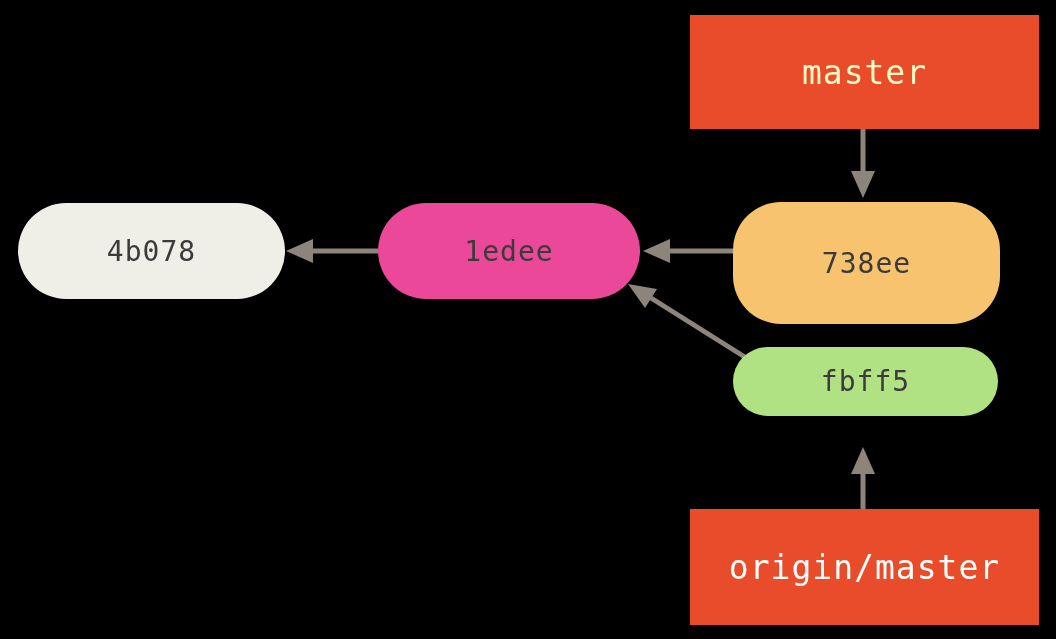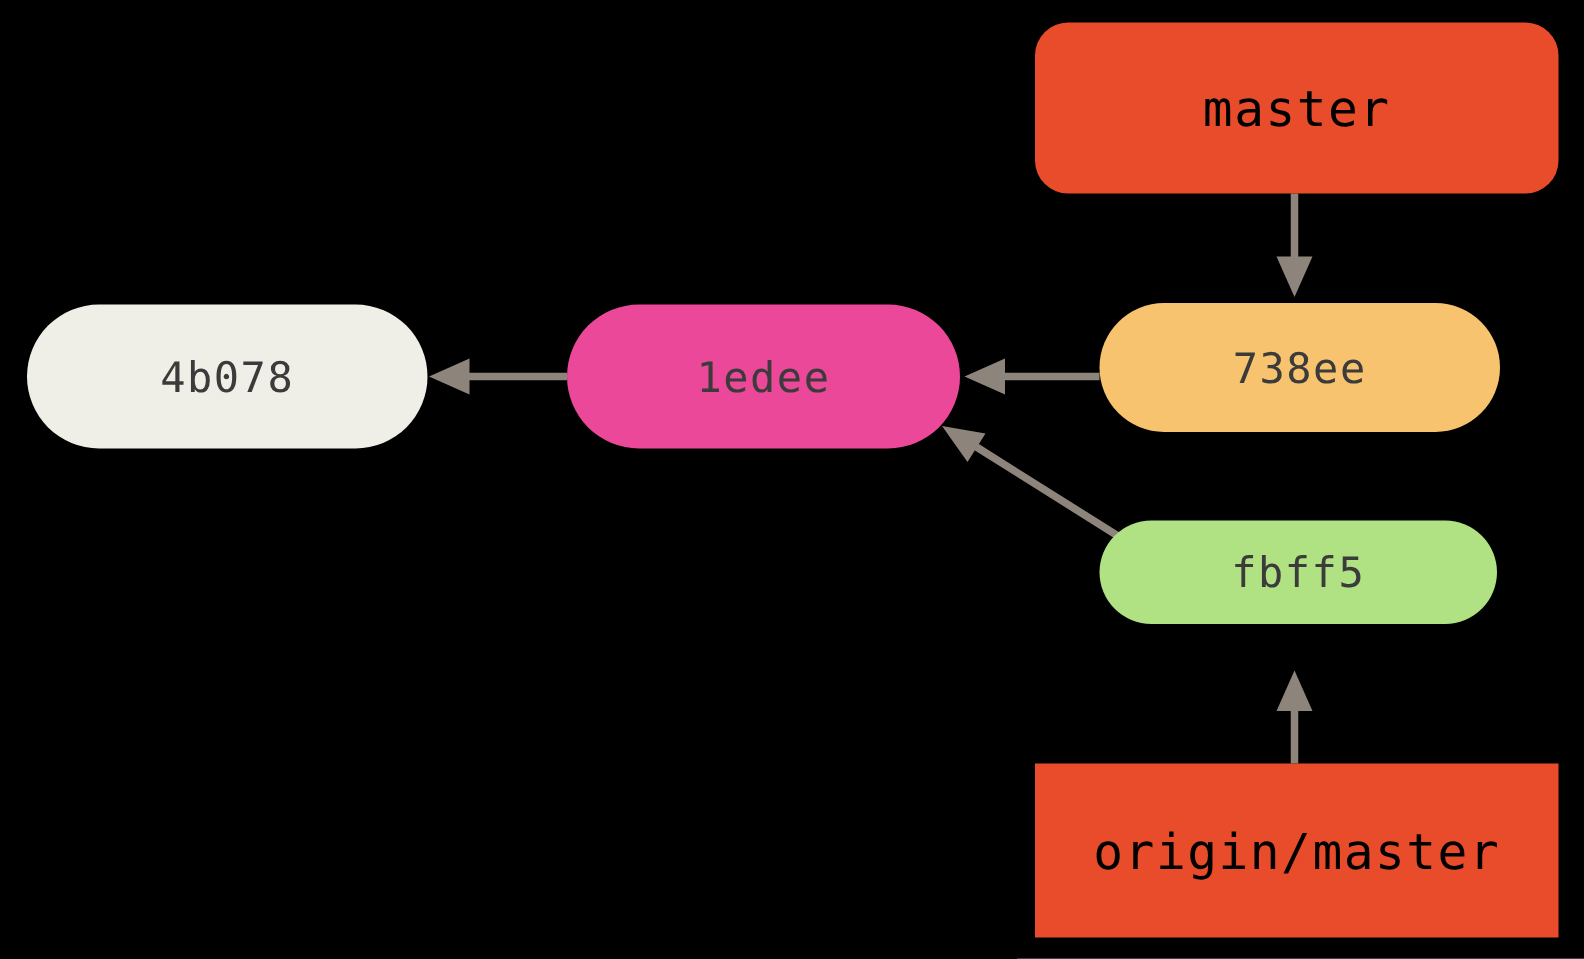--- a/index.html
+++ b/index.html
@@ -39,21 +39,21 @@
     position: absolute;
     display: flex;
     align-items: center;
     justify-content: center;
     font-size: 33px;
     letter-spacing: 1px;
   }
   
   #node-4b078 { left: 18px;  top: 203px; width: 267px; height: 96px; }
   #node-1edee { left: 378px; top: 203px; width: 262px; height: 96px; }
-  #node-738ee { left: 733px; top: 202px; width: 267px; height: 86px; }
+  #node-738ee { left: 733px; top: 202px; width: 267px; height: 122px; }
   #node-fbff5 { left: 733px; top: 347px; width: 265px; height: 69px; }
   #box-master { left: 690px; top: 15px;  width: 349px; height: 114px; }
   #box-origin { left: 690px; top: 509px; width: 349px; height: 116px; }
 </style>
 </head>
 <body>
 
 <div class="stage" style="background: rgb(0, 0, 0);">
 
   <svg class="edges-layer" viewBox="0 0 1056 639">
@@ -77,25 +77,25 @@
       <line x1="378" y1="251" x2="311" y2="251" stroke-width="5" stroke="#8D857B"></line>
       <polygon points="286,251 313,239 313,263" fill="#8D857B"></polygon>
     </g>
 
     <g>
       <line x1="748" y1="359" x2="651" y2="298" stroke-width="5" stroke="#8D857B"></line>
       <polygon points="628,284 657,289 645,308" fill="#8D857B"></polygon>
     </g>
   </svg>
 
-  <div class="branch-box" id="box-master" style="background: rgb(233, 76, 43); color: #000000; border-radius: 22px;">
+  <div class="branch-box" id="box-master" style="background: rgb(233, 76, 43); color: #fef9c3;">
     <span>master</span>
   </div>
 
-  <div class="branch-box" id="box-origin" style="background: rgb(233, 76, 43); color: #000000; text-align: right;">
+  <div class="branch-box" id="box-origin" style="background: rgb(233, 76, 43); color: #ffffff; text-align: right;">
     <span>origin/master</span>
   </div>
 
   <div class="commit-node" id="node-4b078" style="background: rgb(240, 239, 231); color: rgb(59, 59, 59);">
     <span>4b078</span>
   </div>
 
   <div class="commit-node" id="node-1edee" style="background: #ec4899; color: rgb(59, 59, 59);">
     <span>1edee</span>
   </div>

